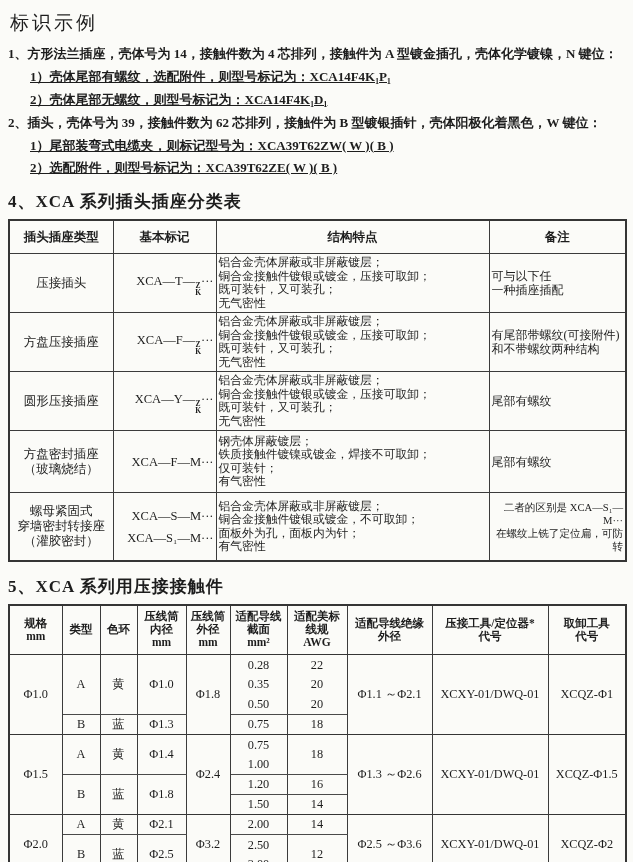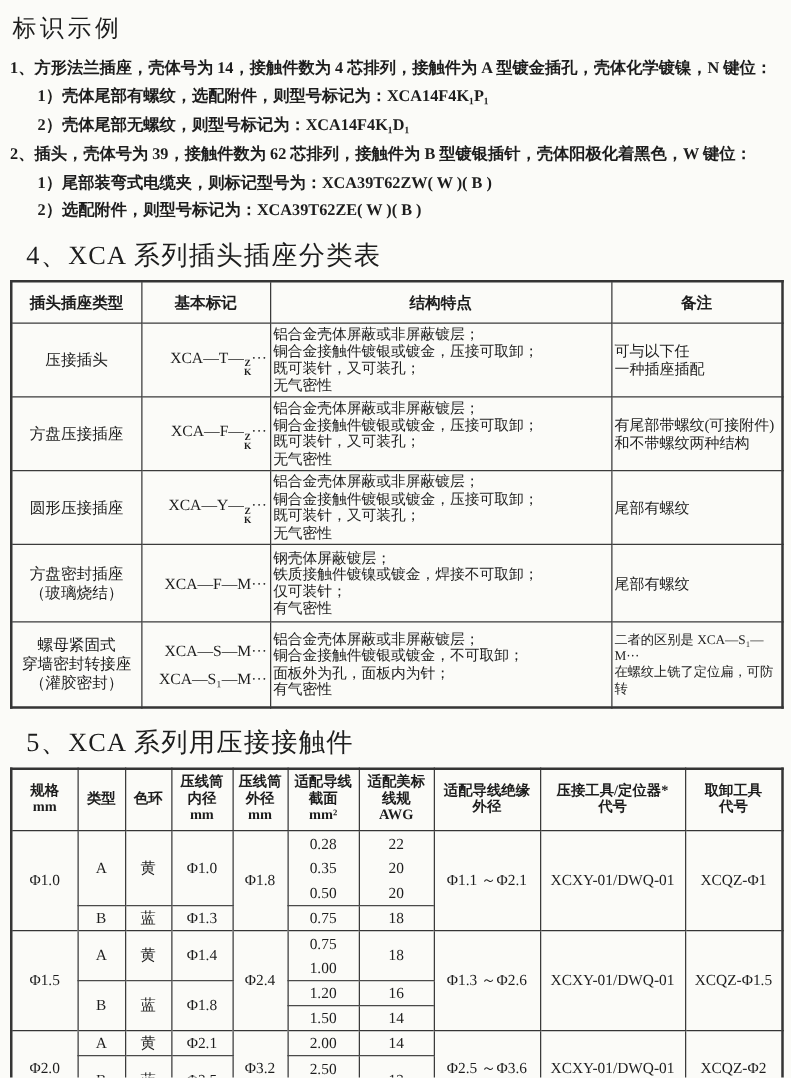--- a/index.html
+++ b/index.html
@@ -11,35 +11,35 @@
     overflow:hidden;
   }
   .page{padding:8px 8px 0 8px;}
 
   
   .doc-title{
     font-size:19px;font-weight:normal;letter-spacing:3px;
     margin:2px 0 10px 2px;
   }
   .mark-line{font-size:13px;line-height:1.3;margin:6px 0;font-weight:600;}
-  .mark-line.ind{padding-left:22px;}
-
-  
-  .sec-title{font-size:21px;font-weight:normal;margin:13px 0 6px 13px;letter-spacing:1px;}
+  .mark-line.ind{padding-left:22px;text-decoration:underline;}
+
+  
+  .sec-title{font-size:17px;font-weight:bold;margin:13px 0 6px 0;letter-spacing:1px;}
 
   
   table{border-collapse:collapse;table-layout:fixed;width:617px;}
   .t4{border:2px solid #353535;}
   .t4 th,.t4 td{border:1.5px solid #3b3b3b;padding:2px 2px;vertical-align:middle;}
   .t4 th{font-size:12.5px;font-weight:bold;text-align:center;height:28px;}
   .t4 .c-type{text-align:center;font-size:12.5px;line-height:15px;}
   .t4 .c-mark{text-align:right;font-size:12.5px;line-height:22px;}
   .t4 .c-feat{font-size:11.8px;line-height:13.5px;text-align:left;}
   .t4 .c-remark{font-size:12px;line-height:14.5px;text-align:left;}
-  .t4 .c-remark.small{font-size:10.6px;line-height:13px;}
+  .t4 .c-remark.small{font-size:10.6px;line-height:13px;text-align:right;}
   .t4 .r-std{height:56px;}
   .t4 .r-tall{height:62px;}
   .t4 .r-taller{height:68px;}
   .pre{white-space:pre-line;}
   .zk{display:inline-flex;flex-direction:column;align-items:center;
       vertical-align:-3px;font-size:7.5px;line-height:6.5px;font-weight:bold;}
 
   
   .t5{border:2px solid #353535;}
   .t5 th{

